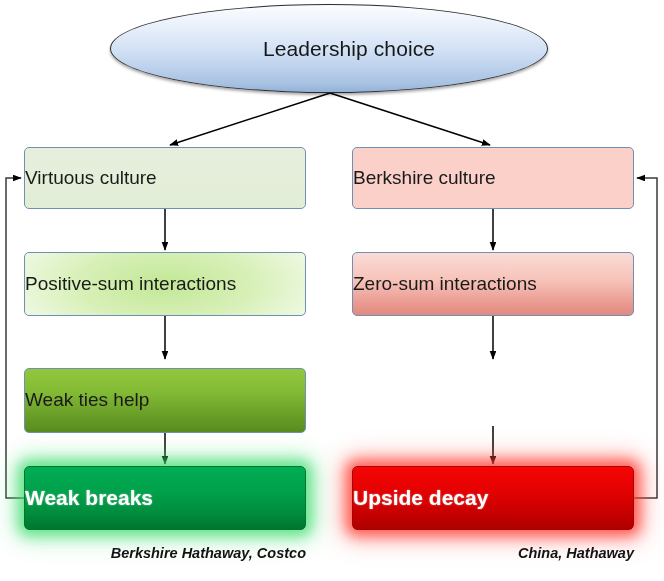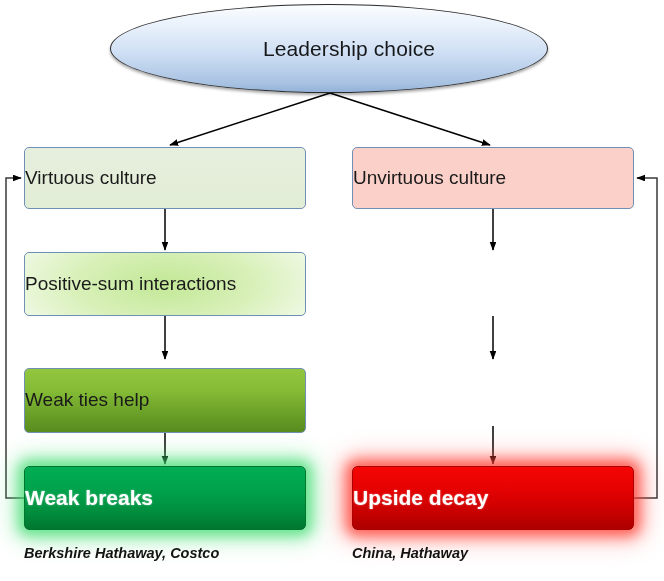--- a/index.html
+++ b/index.html
@@ -102,21 +102,21 @@
     font-weight: bold;
     color: #ffffff;
     text-shadow: 0 0 2px rgba(255,255,255,0.55);
   }
 
   
   .caption {
     position: absolute;
     top: 545px;
     width: 282px;
-    text-align: left;
+    text-align: right;
     font-size: 14.5px;
     font-weight: bold;
     font-style: italic;
     color: #131313;
   }
   .caption-left  { left: 24px; }
   .caption-right { left: 352px; }
 </style>
 </head>
 <body>
@@ -162,23 +162,26 @@
     <span class="node-label">Weak ties help</span>
   </div>
 
   <div class="node stage4 fill-g4 glow-green">
     <span class="outcome-label">Weak breaks</span>
   </div>
 
   <div class="caption caption-left">Berkshire Hathaway, Costco</div>
 
   <div class="node stage1 col-right fill-r1" style="left:352px">
-    <span class="node-label">Unvirtuous culture</span>
+    <span class="node-label">Berkshire culture</span>
   </div>
 
+  <div class="node stage2 col-right fill-r2" style="left:352px">
+    <span class="node-label">Zero-sum interactions</span>
+  </div>
 
 
   <div class="node stage4 col-right fill-r4 glow-red" style="left:352px">
     <span class="outcome-label">Upside decay</span>
   </div>
 
   <div class="caption caption-right">China, Hathaway</div>
 
 </div>
 

